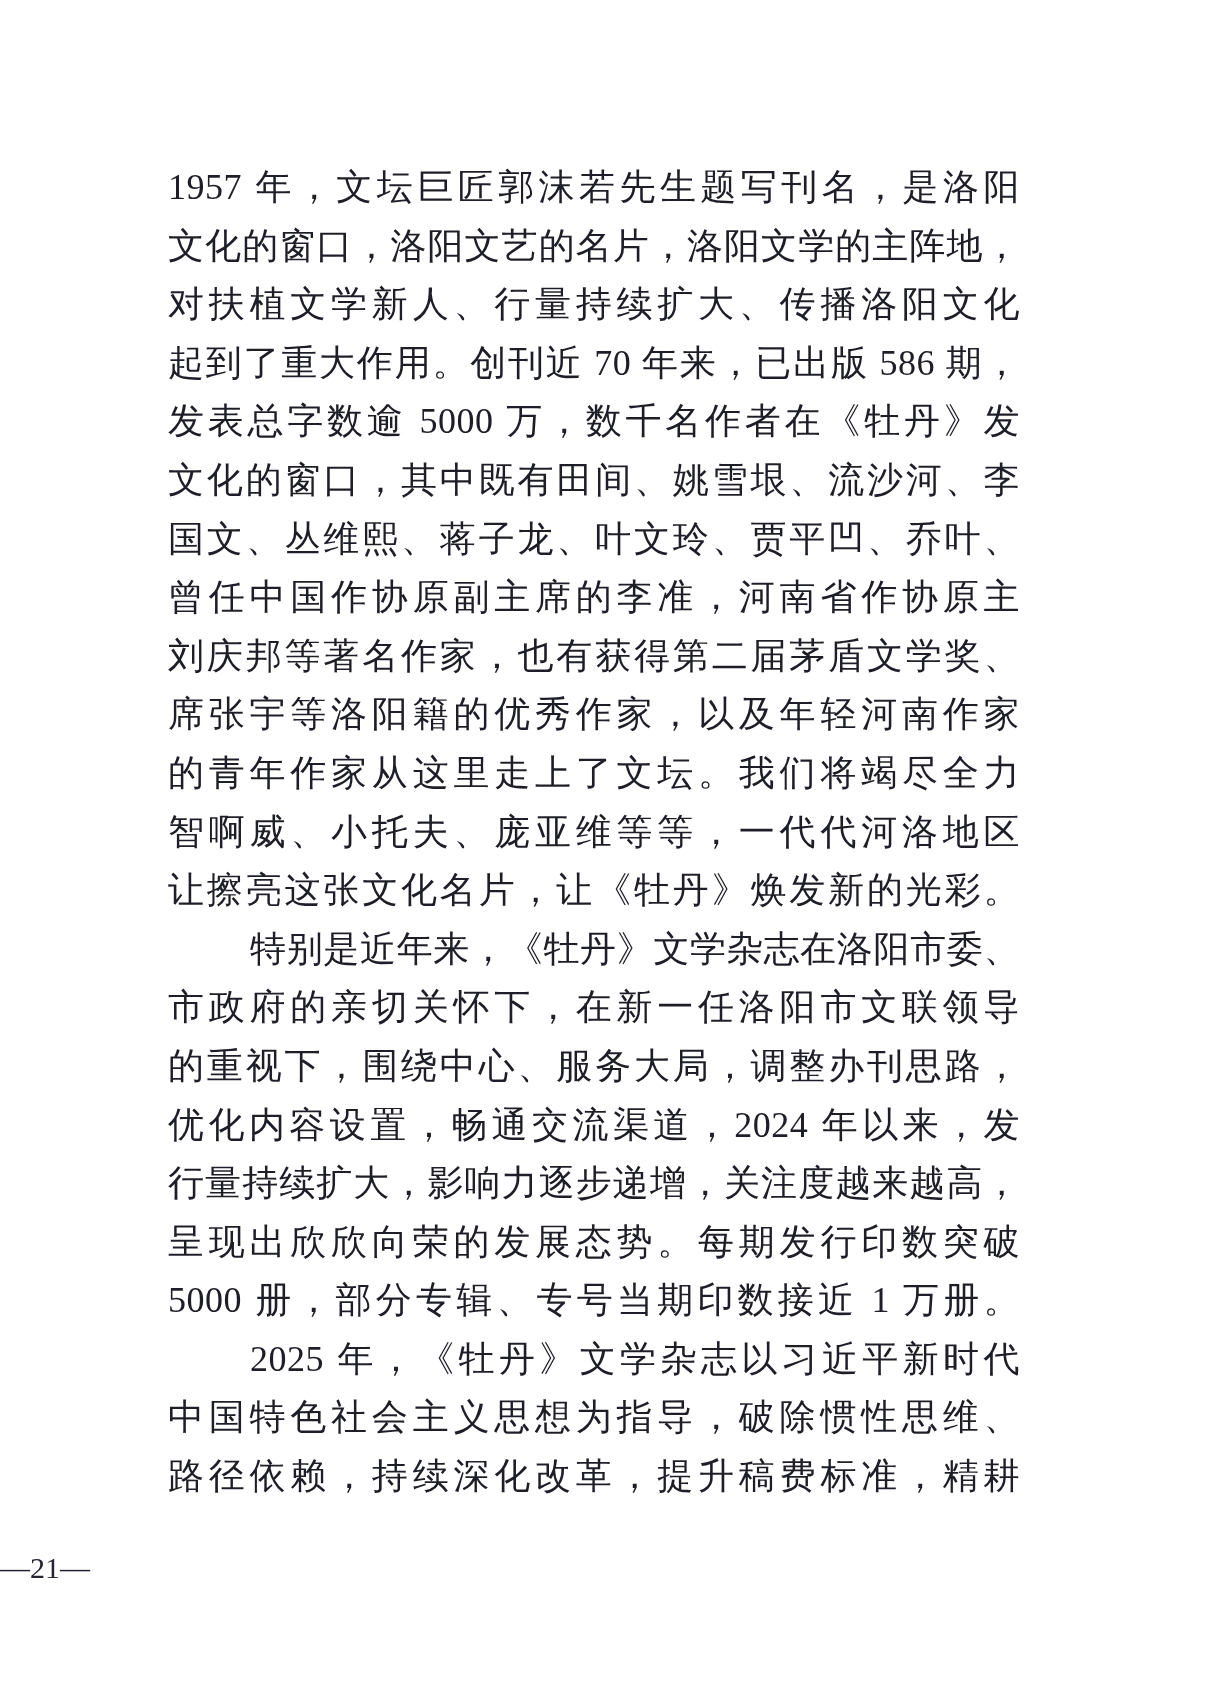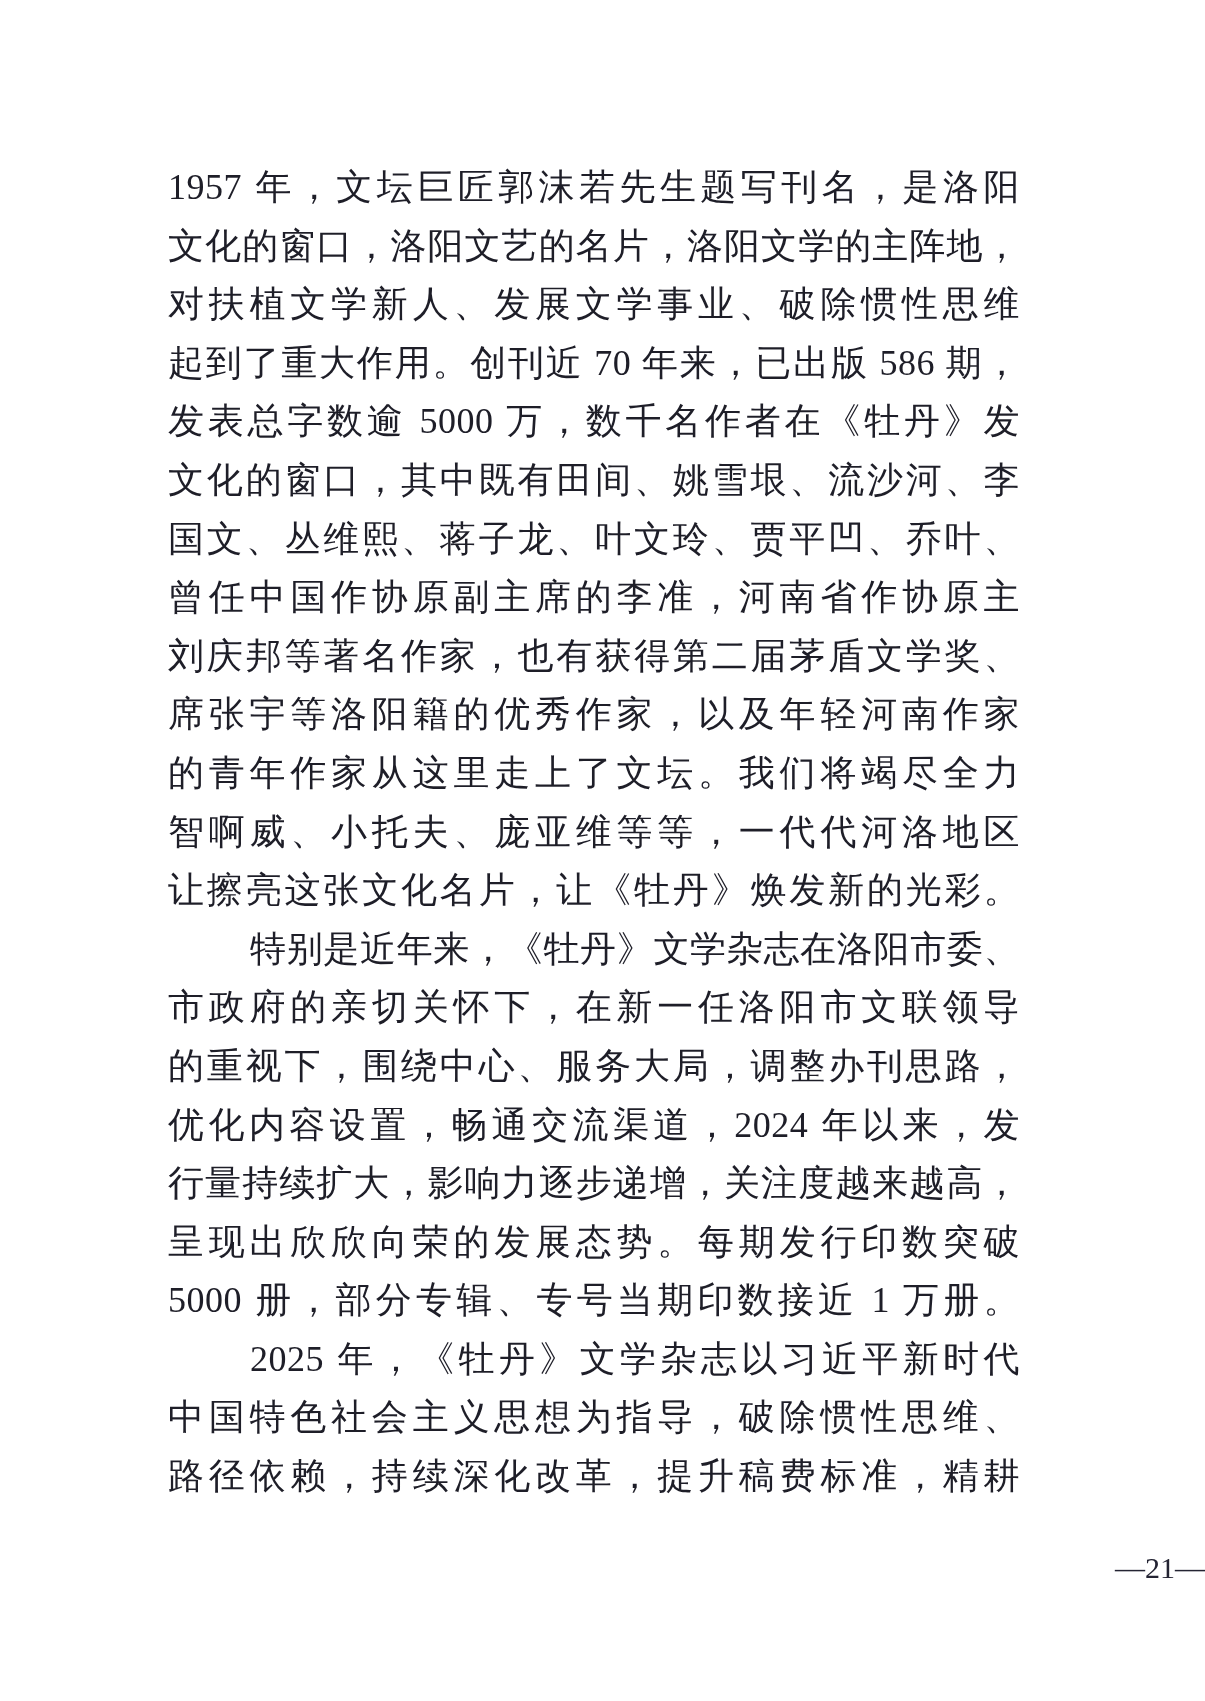--- a/index.html
+++ b/index.html
@@ -40,35 +40,35 @@
     letter-spacing: 0.5px;
   }
   .line.indent {
     text-indent: 82px;
   }
   .page-footer {
     position: absolute;
     left: 0;
     top: 1548px;
     width: 1205px;
-    text-align: right;
+    text-align: left;
     font-size: 30px;
     line-height: 40px;
     color: #242433;
   }
 </style>
 </head>
 <body>
 
 <div class="page">
 
   <div class="text-block">
     <div class="line">1957 年，文坛巨匠郭沫若先生题写刊名，是洛阳</div>
     <div class="line">文化的窗口，洛阳文艺的名片，洛阳文学的主阵地，</div>
-    <div class="line">对扶植文学新人、发展文学事业、破除惯性思维</div>
+    <div class="line">对扶植文学新人、行量持续扩大、传播洛阳文化</div>
     <div class="line">起到了重大作用。创刊近 70 年来，已出版 586 期，</div>
     <div class="line">发表总字数逾 5000 万，数千名作者在《牡丹》发</div>
     <div class="line">文化的窗口，其中既有田间、姚雪垠、流沙河、李</div>
     <div class="line">国文、丛维熙、蒋子龙、叶文玲、贾平凹、乔叶、</div>
     <div class="line">曾任中国作协原副主席的李准，河南省作协原主</div>
     <div class="line">刘庆邦等著名作家，也有获得第二届茅盾文学奖、</div>
     <div class="line">席张宇等洛阳籍的优秀作家，以及年轻河南作家</div>
     <div class="line">的青年作家从这里走上了文坛。我们将竭尽全力</div>
     <div class="line">智啊威、小托夫、庞亚维等等，一代代河洛地区</div>
     <div class="line">让擦亮这张文化名片，让《牡丹》焕发新的光彩。</div>

